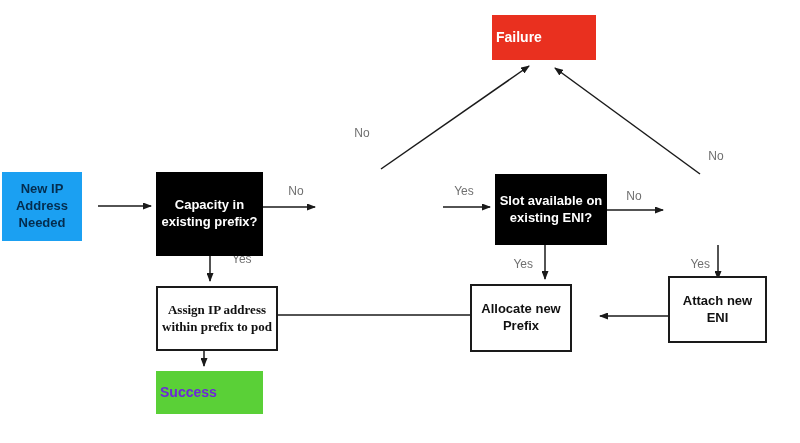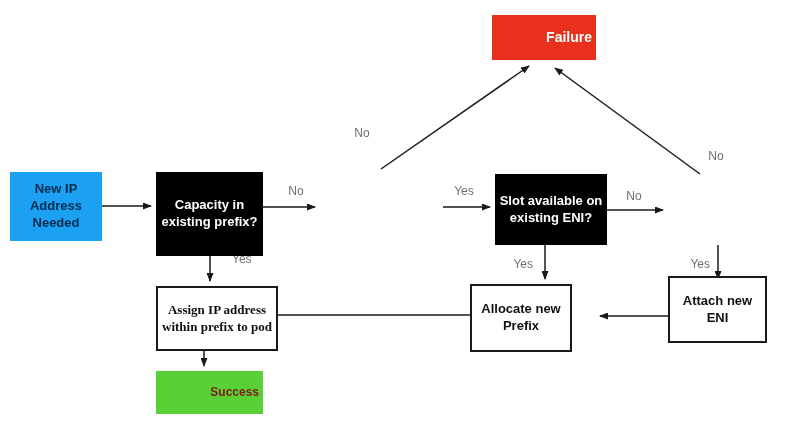--- a/index.html
+++ b/index.html
@@ -16,35 +16,35 @@
     left: 0; top: 0;
     width: 800px; height: 443px;
     pointer-events: none;
     z-index: 1;
   }
   .node {
     position: absolute;
     z-index: 2;
     display: flex;
     align-items: center;
-    justify-content: flex-end;
+    justify-content: flex-start;
     text-align: center;
     font-weight: bold;
     font-size: 13px;
     line-height: 1.3;
     box-sizing: border-box;
     padding: 2px 4px;
   }
   .node.decision { background: #000000; color: #ffffff; }
   .node.action   { background: #ffffff; color: #111111; border: 2px solid #1a1a1a; }
   .node.start    { background: #1BA0F2; color: #042C4E; }
   .node.failure  { background: #E9301F; color: #ffffff; font-size: 14px; }
-  .node.success  { background: #5AD037; color: #7f1d1d; font-size: 12px; }
+  .node.success  { background: #5AD037; color: #6d28d9; font-size: 14px; }
 
-  .n-start    { left: 10px;  top: 172px; width: 92px;  height: 69px; }
+  .n-start    { left: 2px;  top: 172px; width: 80px;  height: 69px; }
   .n-q1       { left: 156px; top: 172px; width: 107px; height: 84px; }
   .n-q2       { left: 320px; top: 172px; width: 123px; height: 70px; }
   .n-q3       { left: 495px; top: 174px; width: 112px;  height: 71px; }
   .n-q4       { left: 668px; top: 177px; width: 99px;  height: 68px; }
   .n-failure  { left: 492px; top: 15px;  width: 104px; height: 45px; }
   .n-assign   { left: 156px; top: 286px; width: 122px; height: 65px; font-family: Liberation Serif, serif; }
   .n-allocate { left: 470px; top: 284px; width: 102px; height: 68px; }
   .n-attach   { left: 668px; top: 276px; width: 99px;  height: 67px; }
   .n-success  { left: 156px; top: 371px; width: 107px; height: 43px; }
 

